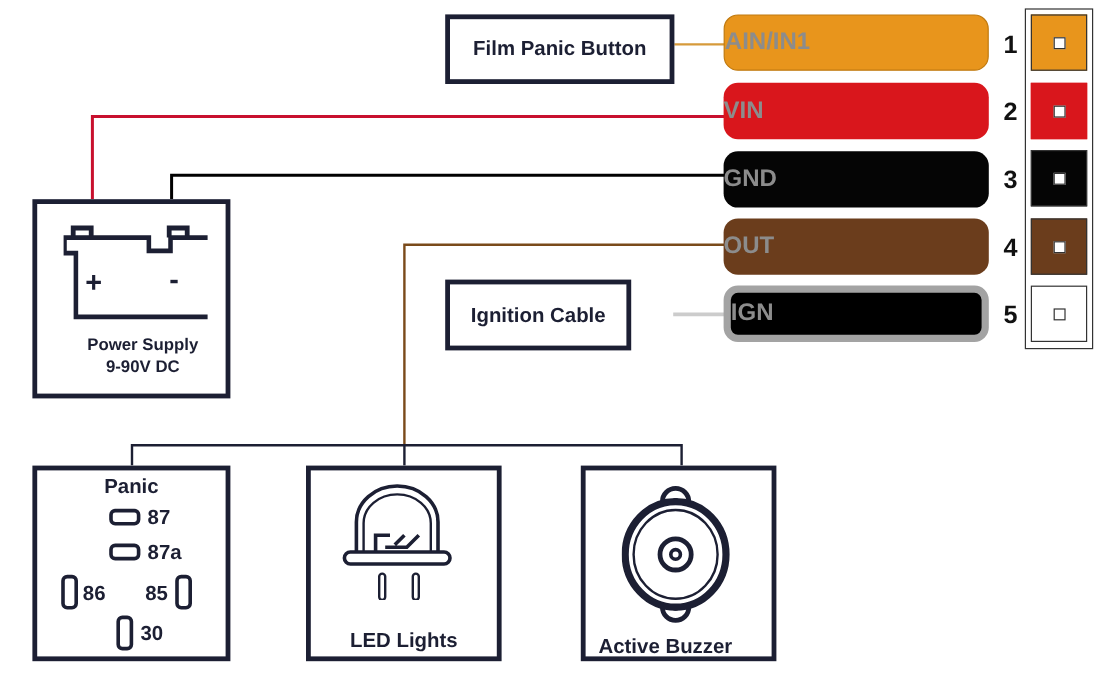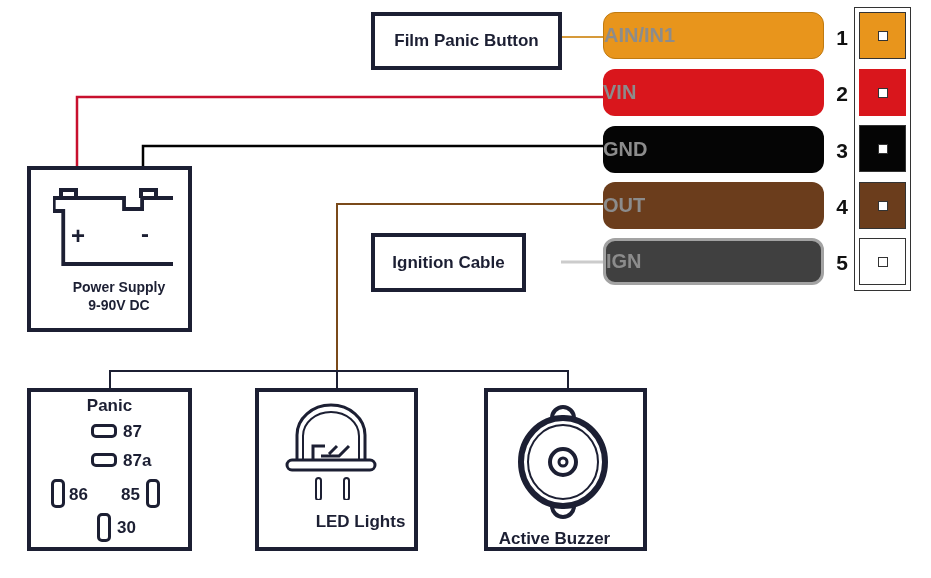--- a/index.html
+++ b/index.html
@@ -50,21 +50,21 @@
 </div>
 <div class="pill" style="top:69px; background:#d9161c;">
   <span>VIN</span>
 </div>
 <div class="pill" style="top:126px; background:#050505;">
   <span>GND</span>
 </div>
 <div class="pill" style="top:182px; background:#6b3d1c;">
   <span>OUT</span>
 </div>
-<div class="pill" style="top:238px; background:#404040; border:3px solid #a3a3a3;">
+<div class="pill" style="top:238px; background:#000000; border:6px solid #a3a3a3;">
   <span>IGN</span>
 </div>
 
 <div class="num" style="top:26px;">1</div>
 <div class="num" style="top:82px;">2</div>
 <div class="num" style="top:139px;">3</div>
 <div class="num" style="top:195px;">4</div>
 <div class="num" style="top:251px;">5</div>
 
 <div class="abs" style="left:854px; top:7px; width:57px; height:284px; box-sizing:border-box; border:1px solid #333; background:#fff;"></div>
@@ -113,21 +113,21 @@
 
 <div class="box" style="left:255px; top:388px; width:163px; height:163px;">
   <svg class="abs" width="110" height="100" style="left:22px; top:8px;">
     <path d="M16,60 V35 A34,30 0 0 1 84,35 V60" fill="none" stroke="#1c1f33" stroke-width="3"></path>
     <path d="M22,60 V36 A28,24 0 0 1 78,36 V60" fill="none" stroke="#1c1f33" stroke-width="2"></path>
     <rect x="6" y="60" width="88" height="10" rx="5" fill="none" stroke="#1c1f33" stroke-width="3"></rect>
     <path d="M32,60 V46 H44 M40,56 H58 L68,46 M56,46 L48,54" fill="none" stroke="#1c1f33" stroke-width="3"></path>
     <rect x="35" y="78" width="5" height="22" rx="2.5" fill="none" stroke="#1c1f33" stroke-width="2"></rect>
     <rect x="63" y="78" width="5" height="22" rx="2.5" fill="none" stroke="#1c1f33" stroke-width="2"></rect>
   </svg>
-  <span class="abs label" style="left:0; top:120px; width:155px; text-align:center; font-size:17px;margin-left:24px;">LED Lights</span>
+  <span class="abs label" style="left:0; top:132px; width:155px; text-align:center; font-size:17px;">LED Lights</span>
 </div>
 
 <div class="box" style="left:484px; top:388px; width:163px; height:163px;">
   <svg class="abs" width="100" height="120" style="left:30px; top:10px;">
     <circle cx="45" cy="16" r="11" fill="none" stroke="#1c1f33" stroke-width="4"></circle>
     <circle cx="45" cy="16" r="3" fill="#1c1f33"></circle>
     <circle cx="45" cy="104" r="11" fill="none" stroke="#1c1f33" stroke-width="4"></circle>
     <circle cx="45" cy="104" r="3" fill="#1c1f33"></circle>
     <ellipse cx="45" cy="60" rx="42" ry="44" fill="#fff" stroke="#1c1f33" stroke-width="6"></ellipse>
     <ellipse cx="45" cy="60" rx="35" ry="37" fill="none" stroke="#1c1f33" stroke-width="2"></ellipse>

